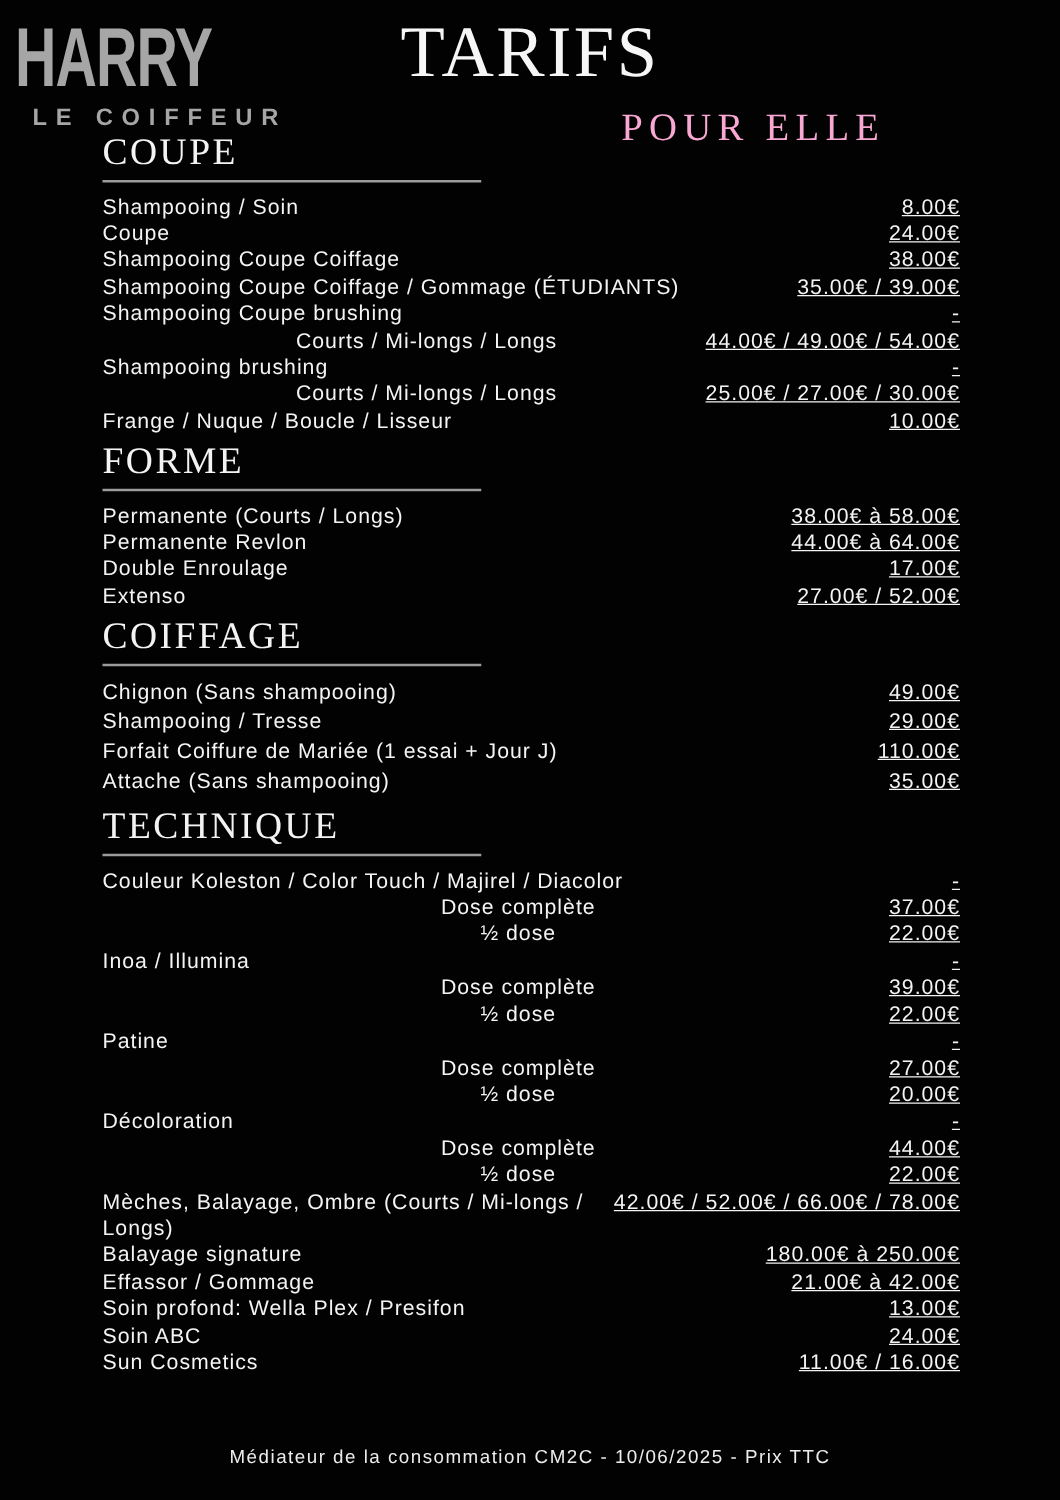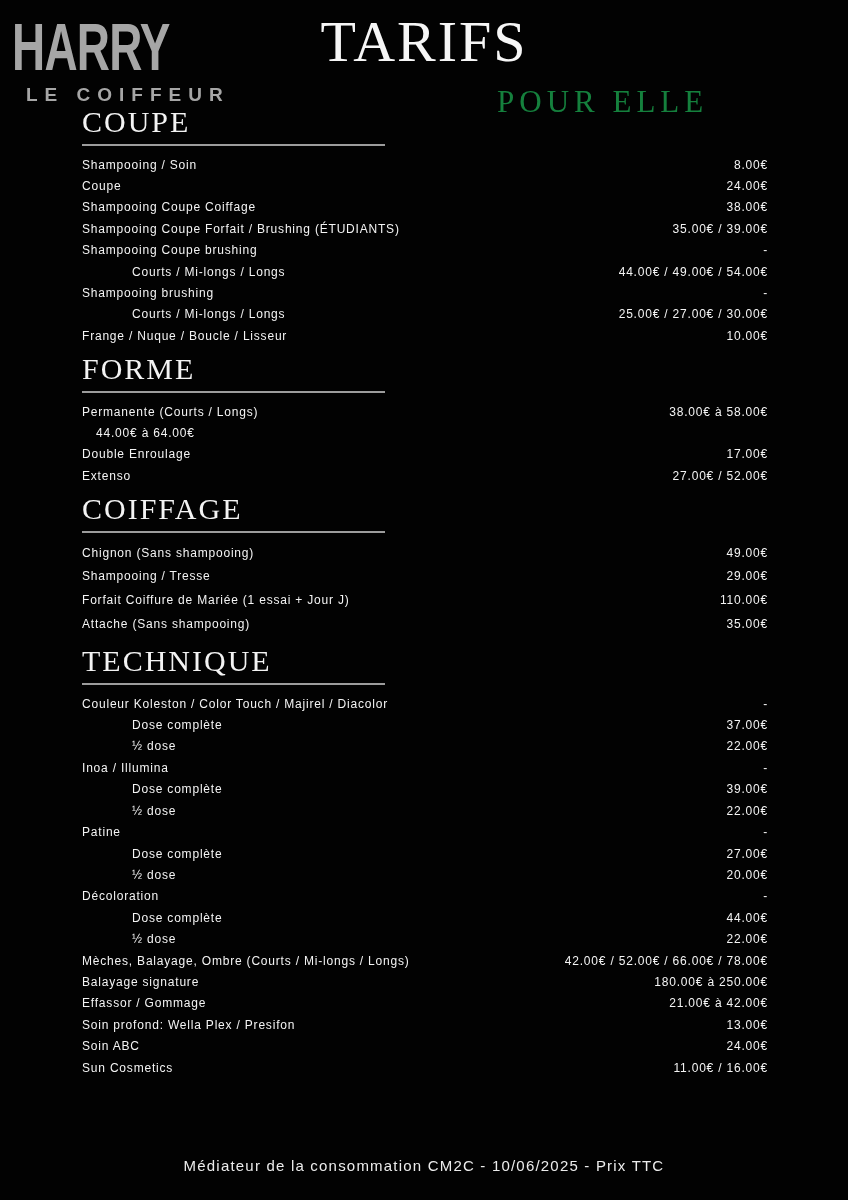--- a/index.html
+++ b/index.html
@@ -50,21 +50,21 @@
     font-size:58px;
     letter-spacing:2px;
     color:#f6f6f6;
   }
   .page-subtitle{
     position:absolute;left:497px;top:84px;
     font-family:"Liberation Serif", serif;
     font-weight:normal;
     font-size:31px;
     letter-spacing:5px;
-    color:#15803d;
+    color:#f9a8d4;
     white-space:nowrap;
   }
 
   
   .price-list{
     position:absolute;left:82px;top:105px;width:686px;
   }
   .menu-section{margin-bottom:5px;}
   .sec-title{
     font-family:"Liberation Serif", serif;
@@ -78,33 +78,34 @@
     width:303px;height:2px;
     background:var(--rule);
     margin-top:4px;
   }
   .rows{margin-top:9px;}
   .row{
     display:flex;
     justify-content:space-between;
     align-items:flex-start;
     line-height:21.4px;
-    font-size:12px;
+    font-size:17px;
     letter-spacing:0.8px;
     color:var(--text);
   }
   .menu-section.s-coiffage .row{line-height:23.6px;}
   .menu-section.s-coiffage{margin-bottom:8px;}
   .row .label{flex:1 1 auto;}
-  .row.indent .label{padding-left:50px;}
+  .row.indent .label{padding-left:50px;text-align:center;}
   .row .price{
     flex:0 0 auto;
     white-space:nowrap;
     text-align:center;
     padding-left:14px;
+    text-decoration:underline;
   }
 
   
   .footer-note{
     position:absolute;left:0;top:1157px;width:100%;
     text-align:center;
     font-size:15px;
     letter-spacing:1.2px;
     color:#ececec;
   }
@@ -134,21 +135,21 @@
           </div>
           <div class="row">
             <span class="label">Coupe</span>
             <span class="price">24.00€</span>
           </div>
           <div class="row">
             <span class="label">Shampooing Coupe Coiffage</span>
             <span class="price">38.00€</span>
           </div>
           <div class="row">
-            <span class="label">Shampooing Coupe Forfait / Brushing (ÉTUDIANTS)</span>
+            <span class="label">Shampooing Coupe Coiffage / Gommage (ÉTUDIANTS)</span>
             <span class="price">35.00€ / 39.00€</span>
           </div>
           <div class="row">
             <span class="label">Shampooing Coupe brushing</span>
             <span class="price">-</span>
           </div>
           <div class="row indent">
             <span class="label">Courts / Mi-longs / Longs</span>
             <span class="price">44.00€ / 49.00€ / 54.00€</span>
           </div>
@@ -168,20 +169,21 @@
       </section>
       <section class="menu-section s-forme">
         <h3 class="sec-title">FORME</h3>
         <div class="sec-rule"></div>
         <div class="rows">
           <div class="row">
             <span class="label">Permanente (Courts / Longs)</span>
             <span class="price">38.00€ à 58.00€</span>
           </div>
           <div class="row">
+            <span class="label">Permanente Revlon</span>
             <span class="price">44.00€ à 64.00€</span>
           </div>
           <div class="row">
             <span class="label">Double Enroulage</span>
             <span class="price">17.00€</span>
           </div>
           <div class="row">
             <span class="label">Extenso</span>
             <span class="price">27.00€ / 52.00€</span>
           </div>

